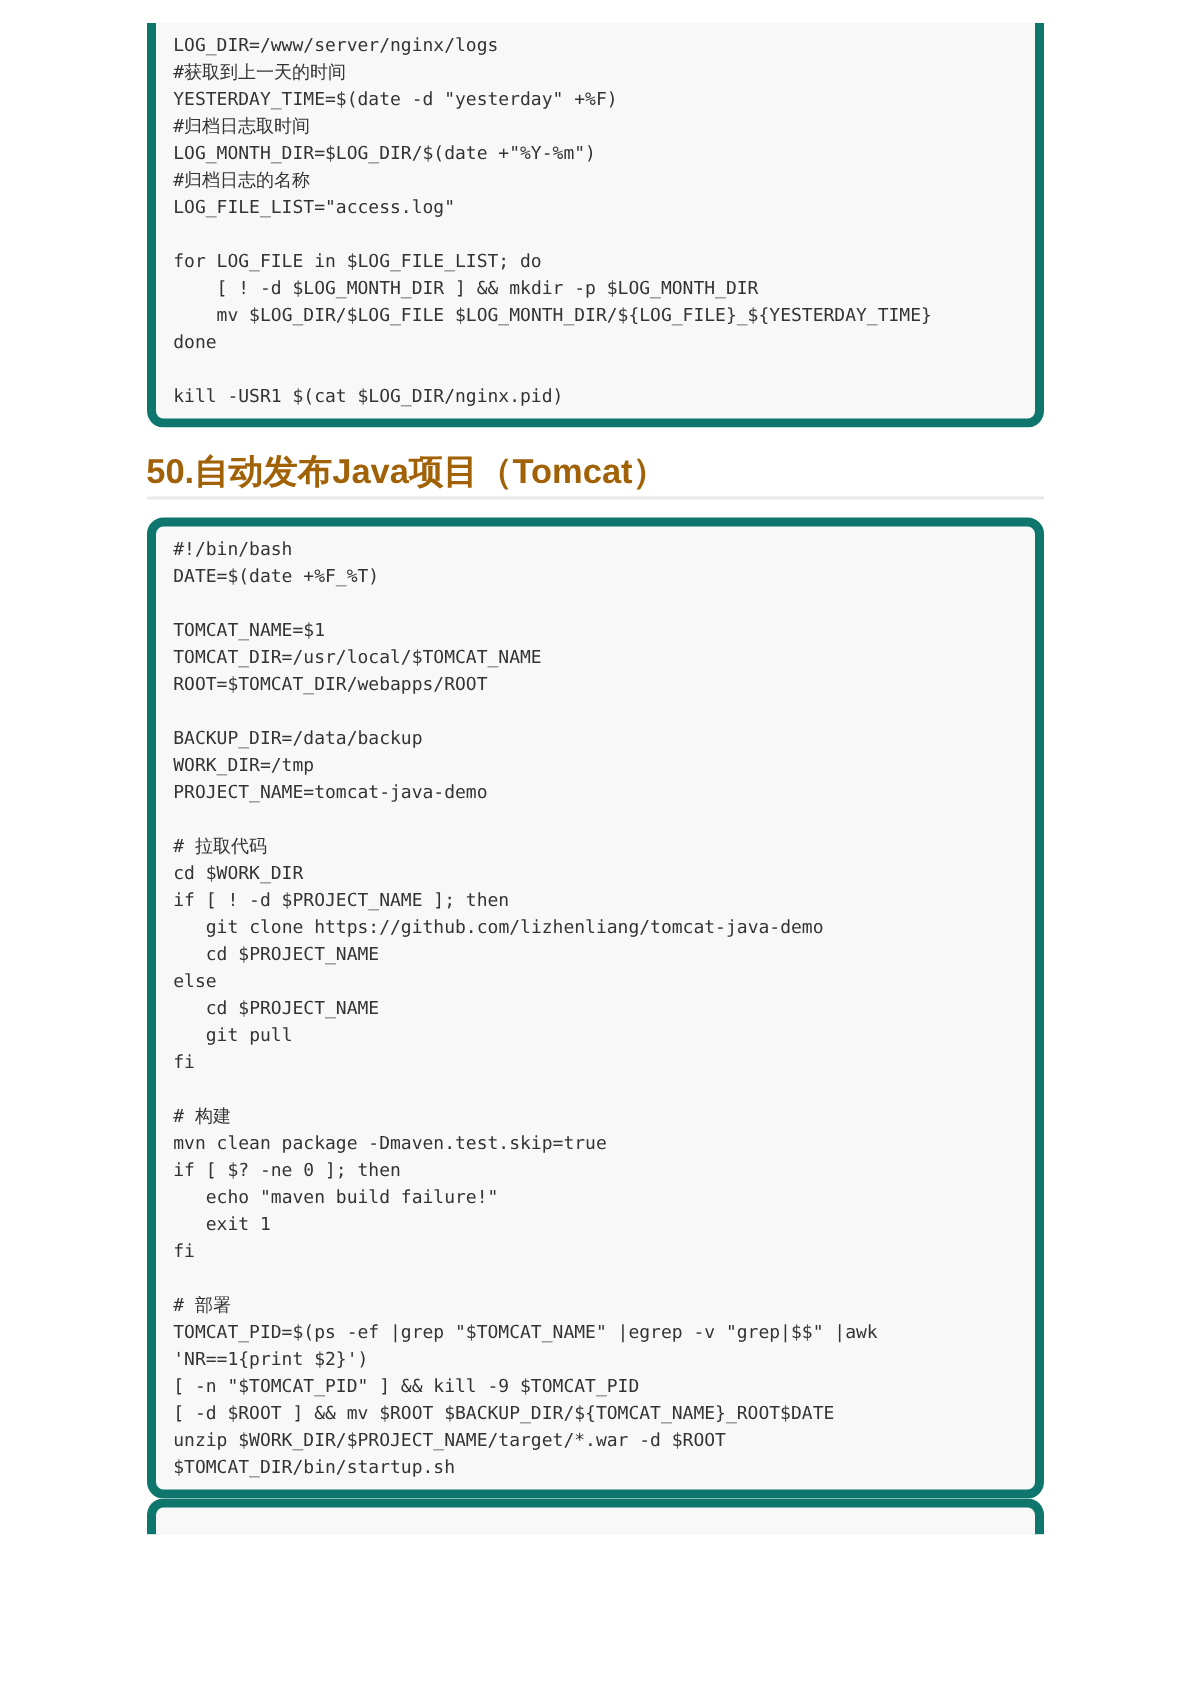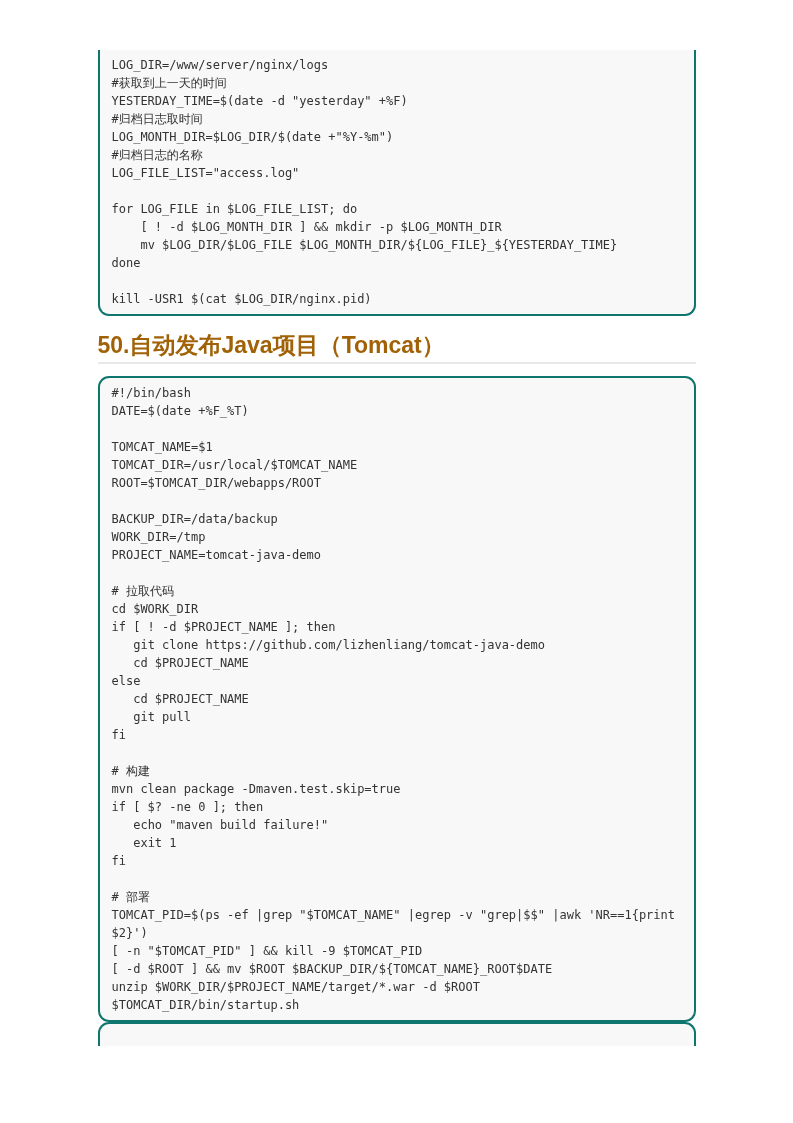--- a/index.html
+++ b/index.html
@@ -12,28 +12,28 @@
   }
   .page {
     width: 793px;
     height: 1123px;
     background: #ffffff;
     position: relative;
   }
   .content {
     width: 598px;
     margin: 0 auto;
-    padding-top: 50px;
+    padding-top: 15px;
     box-sizing: border-box;
   }
   .code-block {
     box-sizing: border-box;
     width: 598px;
     background: #f8f8f8;
-    border: 2px solid #0f766e;
+    border: 6px solid #0f766e;
     border-radius: 11px;
     padding: 6px 12px;
     margin: 0;
     font-family: "DejaVu Sans Mono", "Liberation Mono", monospace;
     font-size: 12px;
     line-height: 18px;
     color: #333333;
     white-space: pre-wrap;
     word-wrap: break-word;
     overflow: hidden;

